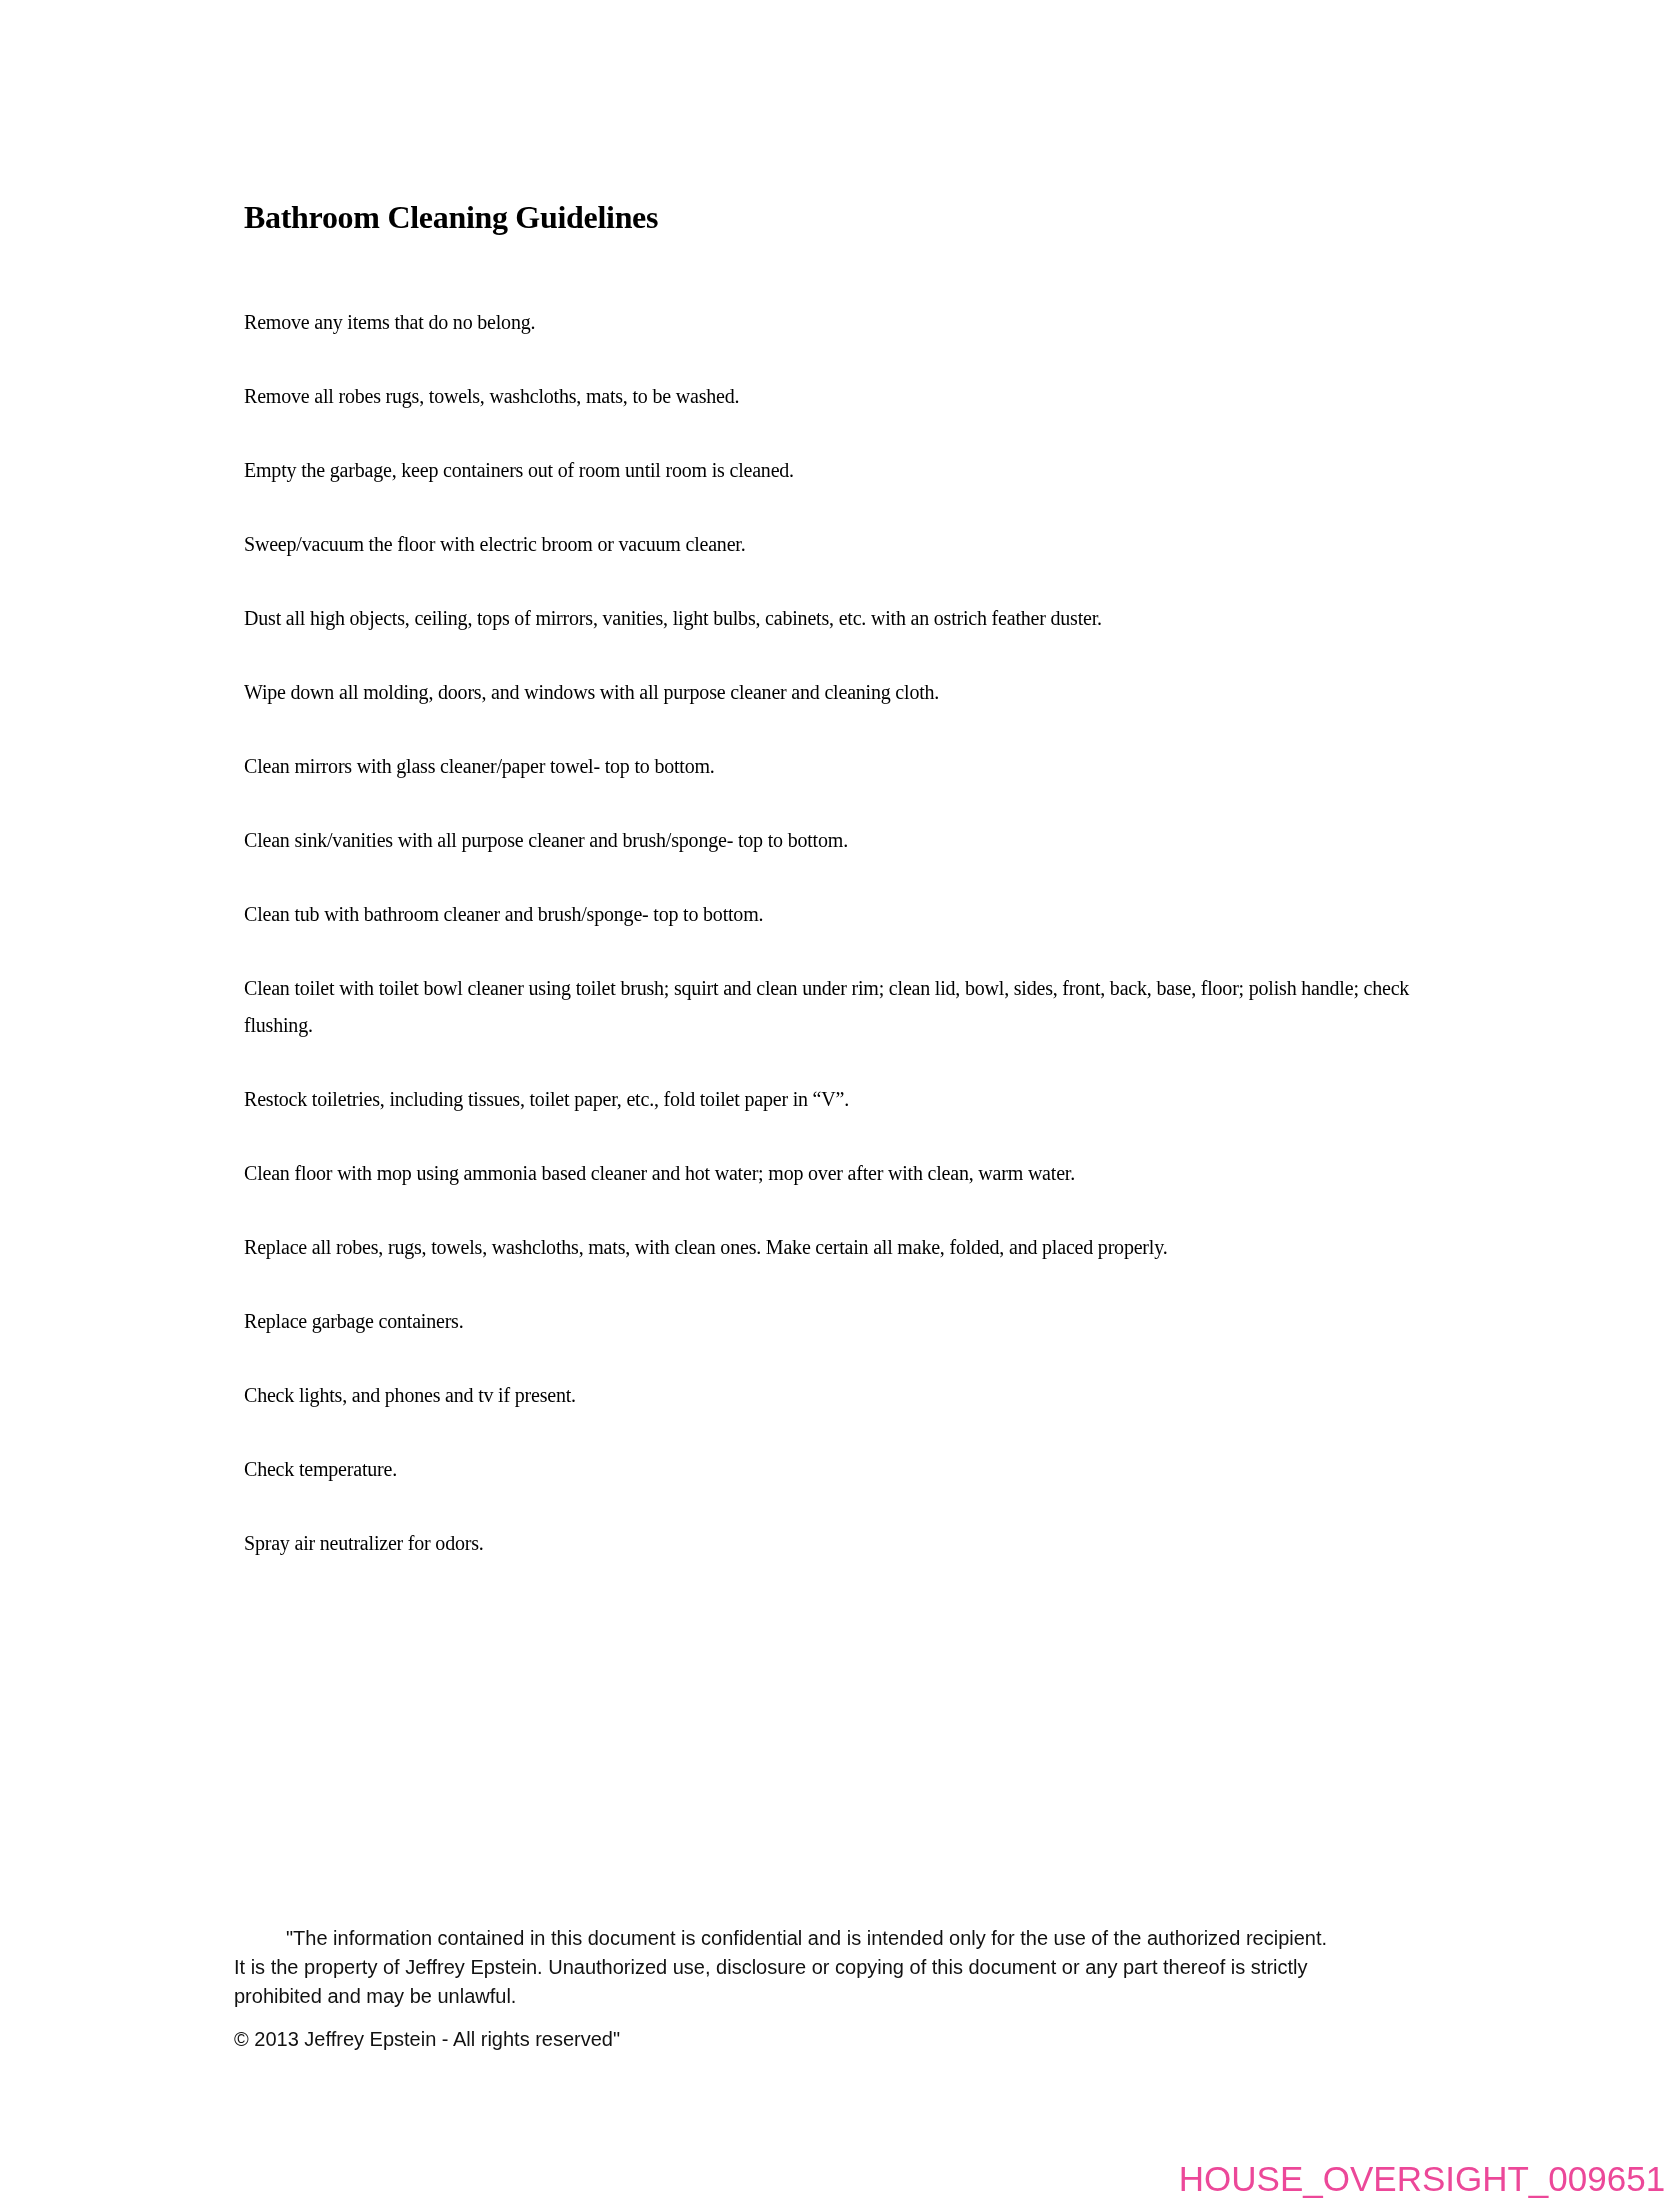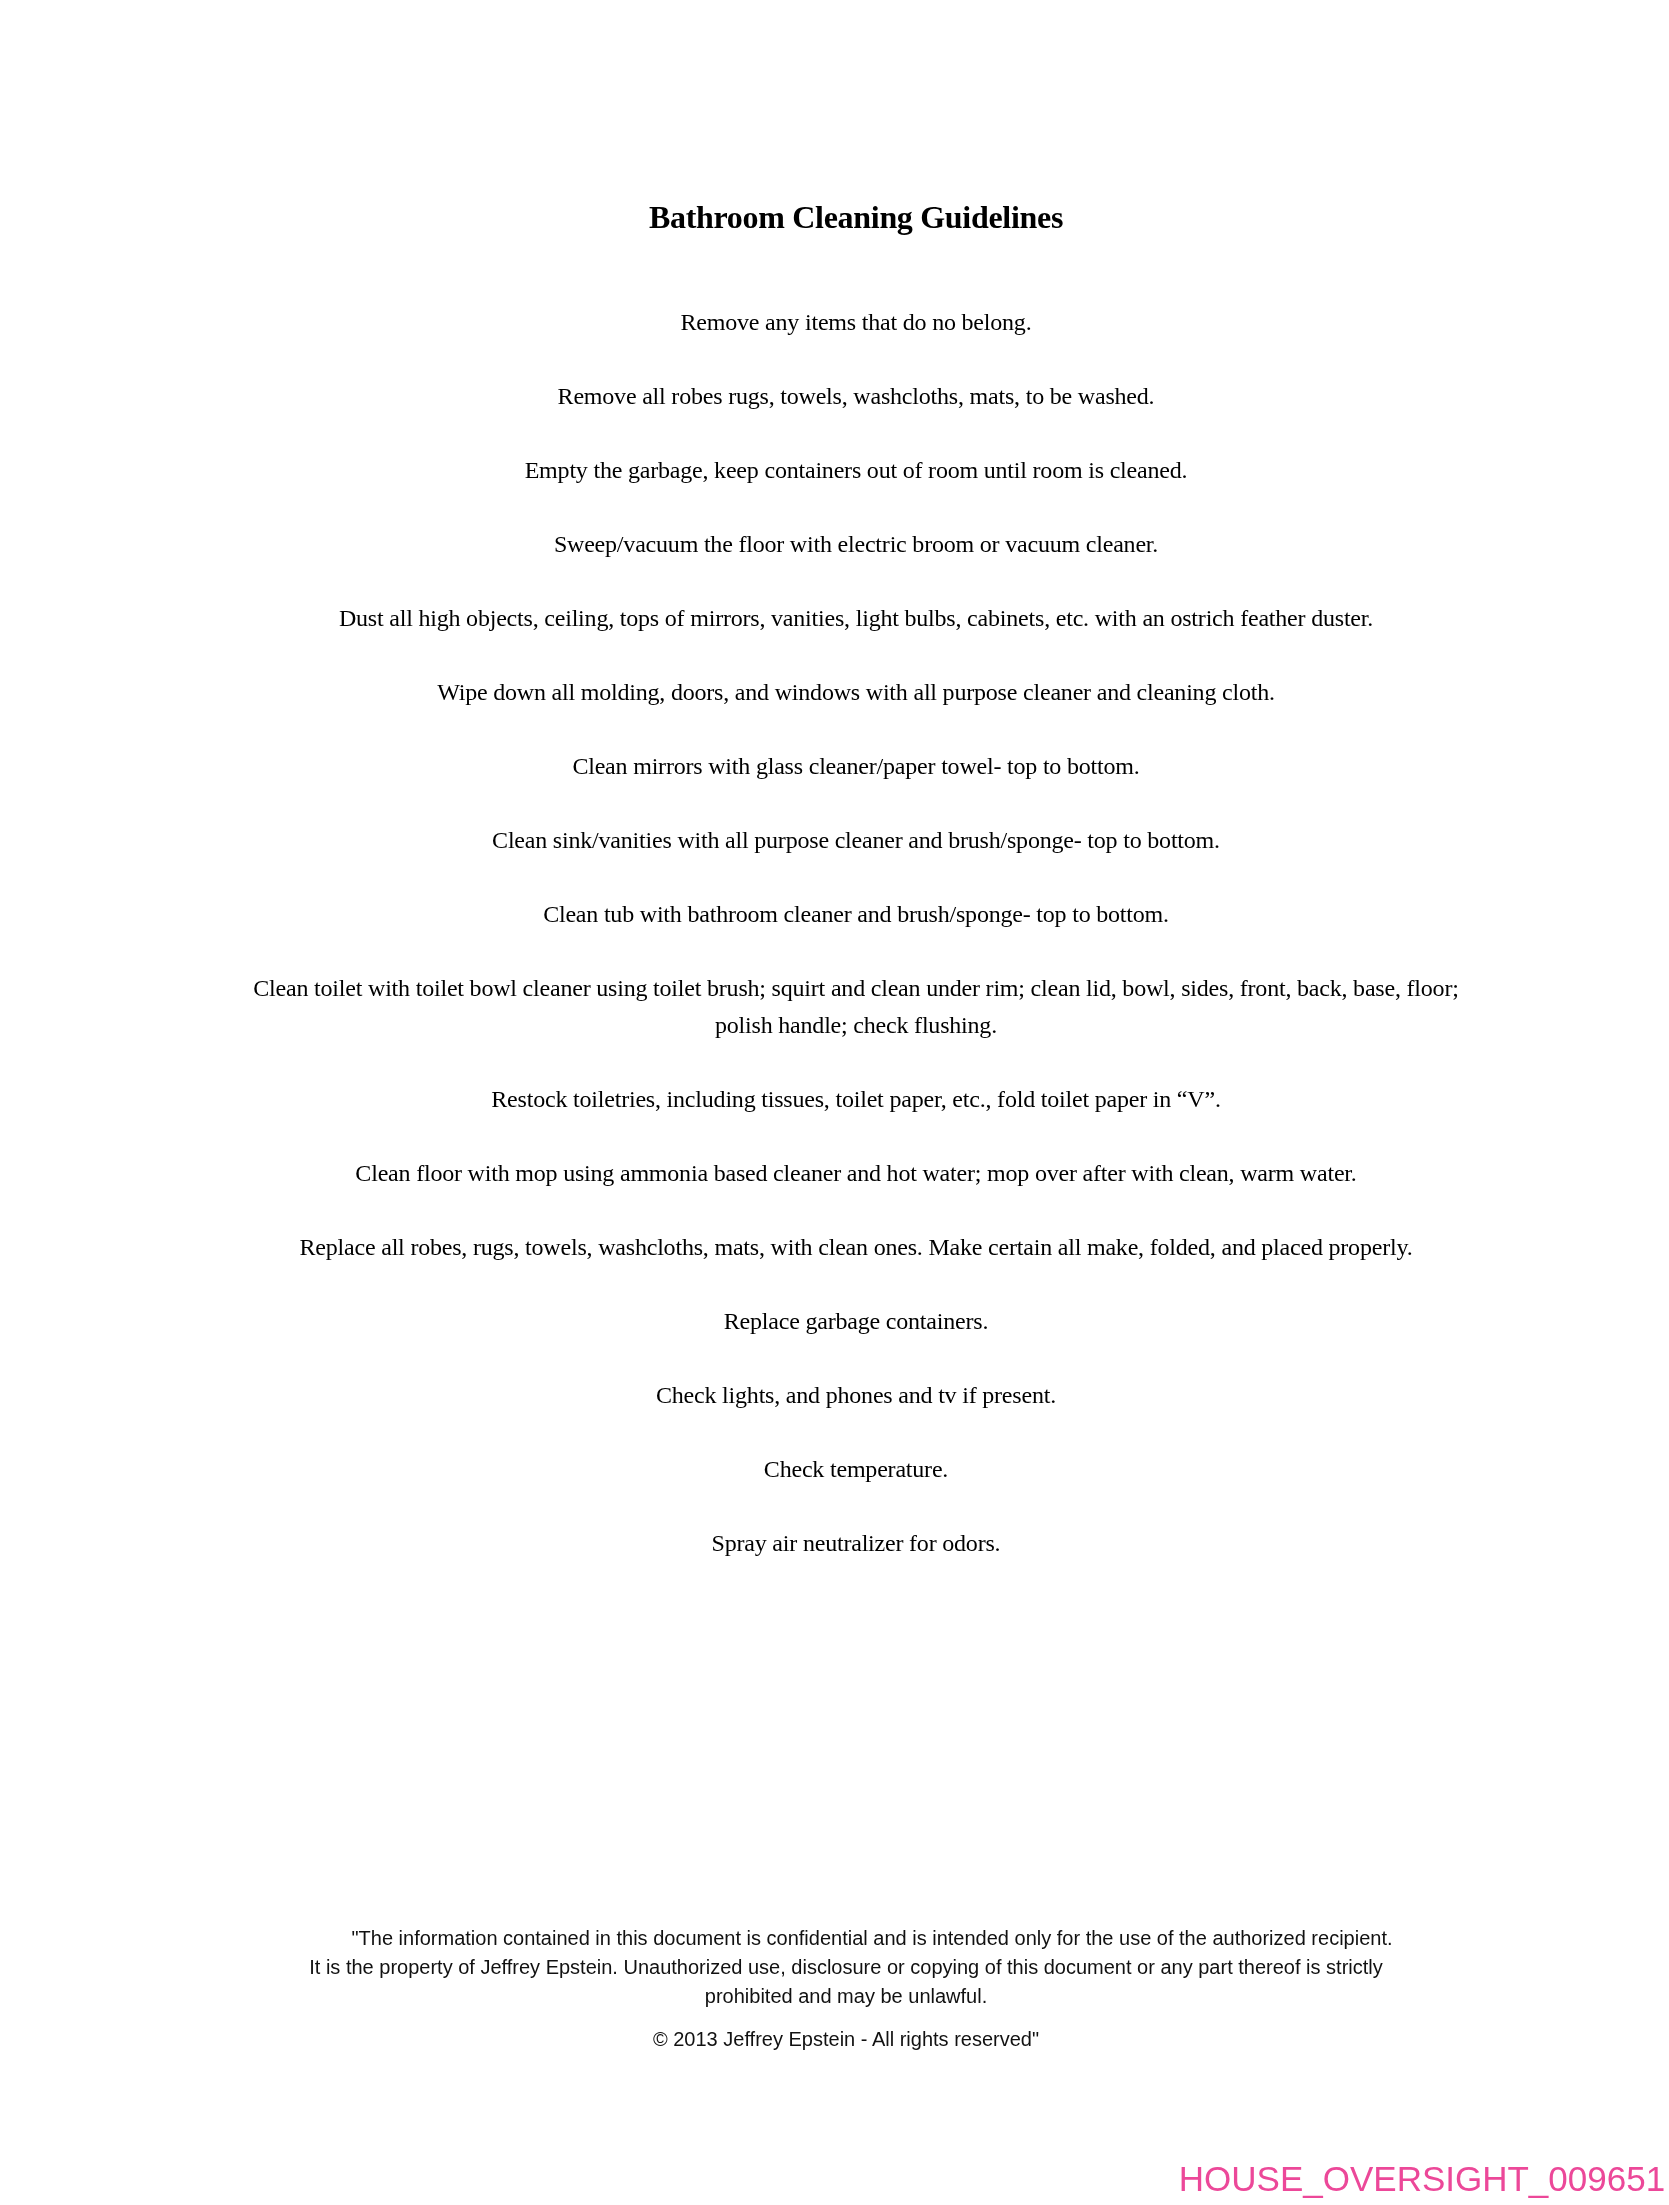--- a/index.html
+++ b/index.html
@@ -8,37 +8,36 @@
     background: #ffffff;
   }
   .page {
     position: relative;
     width: 1669px;
     height: 2205px;
     background: #ffffff;
     overflow: hidden;
     font-family: "Liberation Serif", serif;
     color: #000000;
-    text-align: center;
   }
   .content {
     position: absolute;
     left: 244px;
     top: 198px;
     width: 1224px;
   }
   .doc-title {
     font-size: 32px;
     line-height: 39px;
     font-weight: bold;
     margin: 0 0 67px 0;
     letter-spacing: -0.3px;
   }
   .guideline {
-    font-size: 24px;
+    font-size: 20px;
     line-height: 37px;
     margin: 0 0 37px 0;
     letter-spacing: -0.2px;
   }
   .footer-block {
     position: absolute;
     left: 234px;
     top: 1924px;
     width: 1224px;
     font-family: "Liberation Sans", sans-serif;

